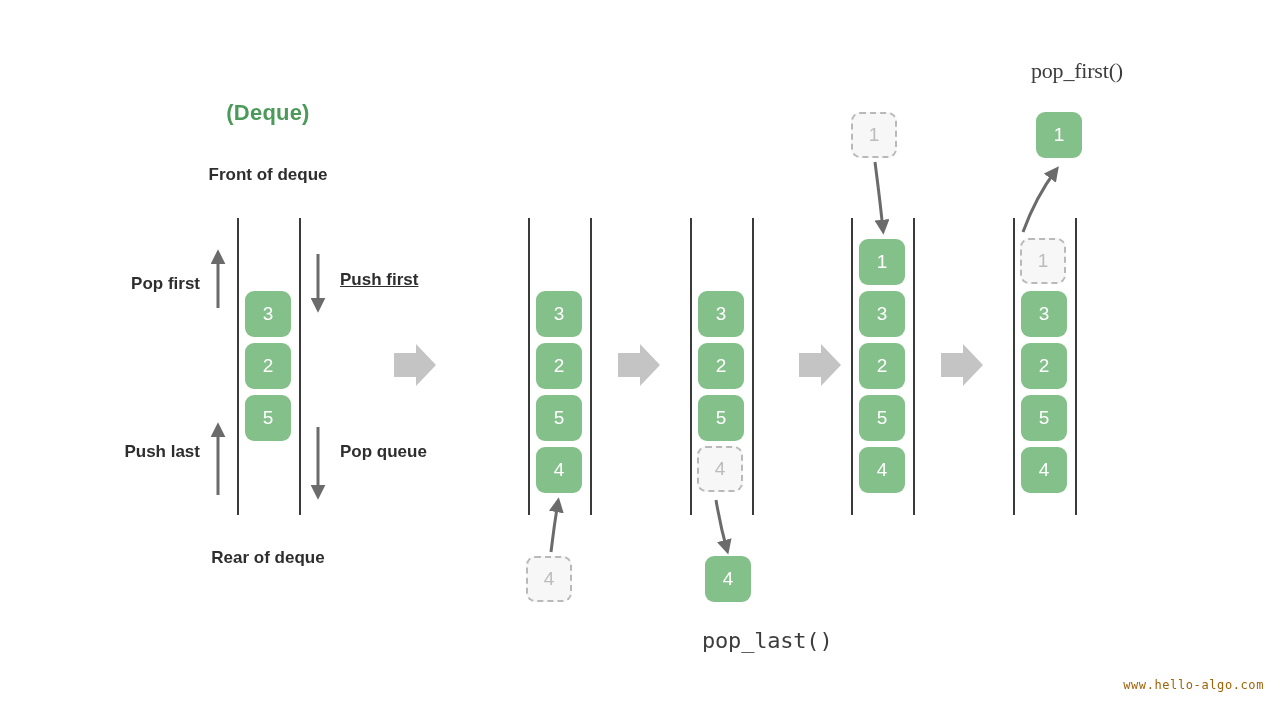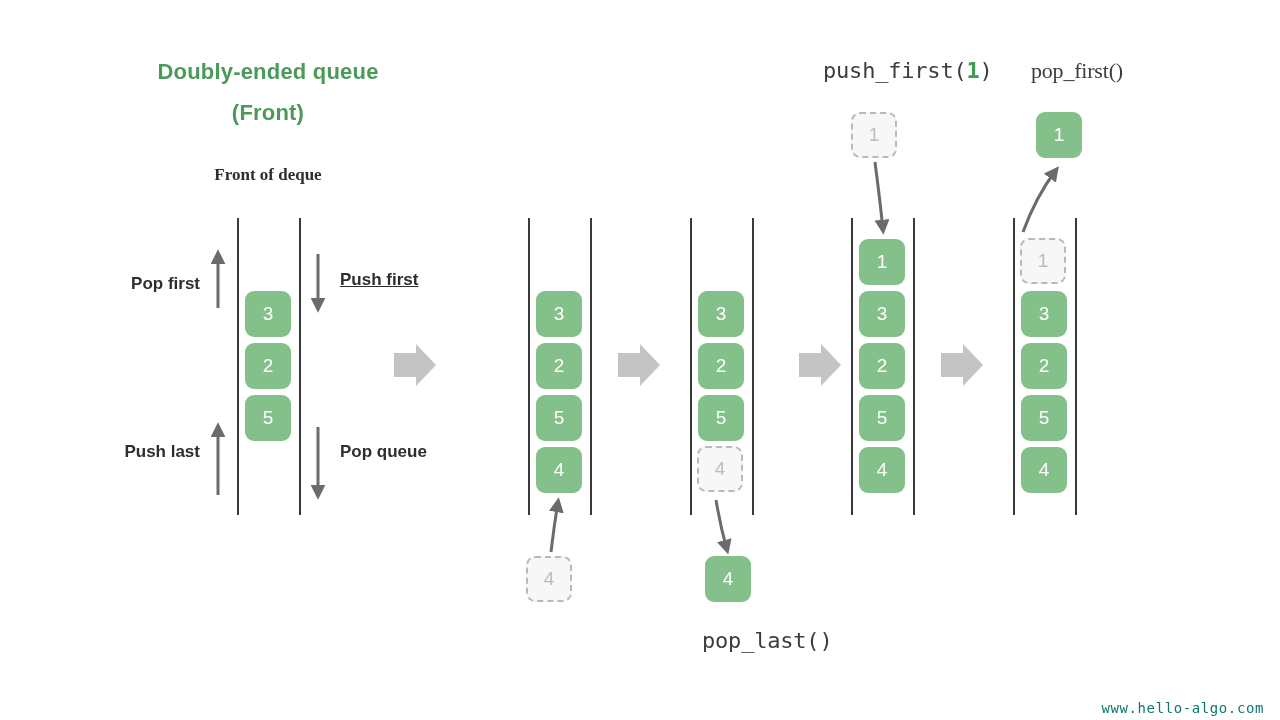--- a/index.html
+++ b/index.html
@@ -35,21 +35,20 @@
   .title-line2 { left: 108px; top: 93px; width: 320px; }
 
   .endpoint-label {
     position: absolute;
     text-align: center;
     color: #2e2e2e;
     font-weight: bold;
     font-size: 17px;
     width: 320px;
     left: 108px;
-    font-family: Liberation Serif, serif;
   }
   .front-label { top: 165px; }
   .rear-label  { top: 548px; }
 
   .op-label {
     position: absolute;
     color: #2e2e2e;
     font-weight: bold;
     font-size: 17px;
     white-space: nowrap;
@@ -102,44 +101,44 @@
   .code .num { color: #3f9a4e; font-weight: bold; }
 
   .cap-push-last  { left: 503px; top: 628px; }
   .cap-pop-last   { left: 702px; top: 628px; }
   .cap-push-first { left: 823px; top: 58px; }
   .cap-pop-first  { left: 1031px; top: 58px; font-family: Liberation Serif, serif; }
 
   .watermark {
     position: absolute;
     right: 16px;
-    bottom: 4px;
+    bottom: 28px;
     font-family: "DejaVu Sans Mono", monospace;
-    font-size: 14px;
-    color: #0f766e;
+    font-size: 12px;
+    color: #a16207;
     letter-spacing: 0.6px;
   }
 
   svg.overlay {
     position: absolute;
     left: 0; top: 0;
     width: 1280px;
     height: 720px;
     pointer-events: none;
   }
 </style>
 </head>
 <body>
 
 <div class="stage">
 
-  <div class="title title-line1">Doubly-ended queue</div>
-  <div class="title title-line2">(Front)</div>
+  <div class="title title-line2">(Deque)</div>
 
   <div class="endpoint-label front-label">Front of deque</div>
+  <div class="endpoint-label rear-label">Rear of deque</div>
 
   <div class="op-label op-pop-first">Pop first</div>
   <div class="op-label op-push-first">Push first</div>
   <div class="op-label op-push-last">Push last</div>
   <div class="op-label op-pop-last">Pop queue</div>
 
   <div class="rail" style="left:237px; top:218px; height:297px;"></div>
   <div class="rail" style="left:299px; top:218px; height:297px;"></div>
 
   <div class="box solid" style="left:245px; top:291px;">
@@ -280,18 +279,17 @@
     </g>
 
     <g>
       <path d="M1023,232 C1031,210 1041,190 1056,170" fill="none" stroke="#6b6b6b" stroke-width="3" marker-end="url(#head-gray)"></path>
     </g>
   </svg>
 
 
   <div class="code cap-pop-last">pop_last()</div>
 
-  <div class="code cap-push-first"><span>push_first(</span><span class="num">1</span><span>)</span></div>
 
   <div class="code cap-pop-first">pop_first()</div>
 
   <div class="watermark">www.hello-algo.com</div>
 </div>
 
 </body></html>

